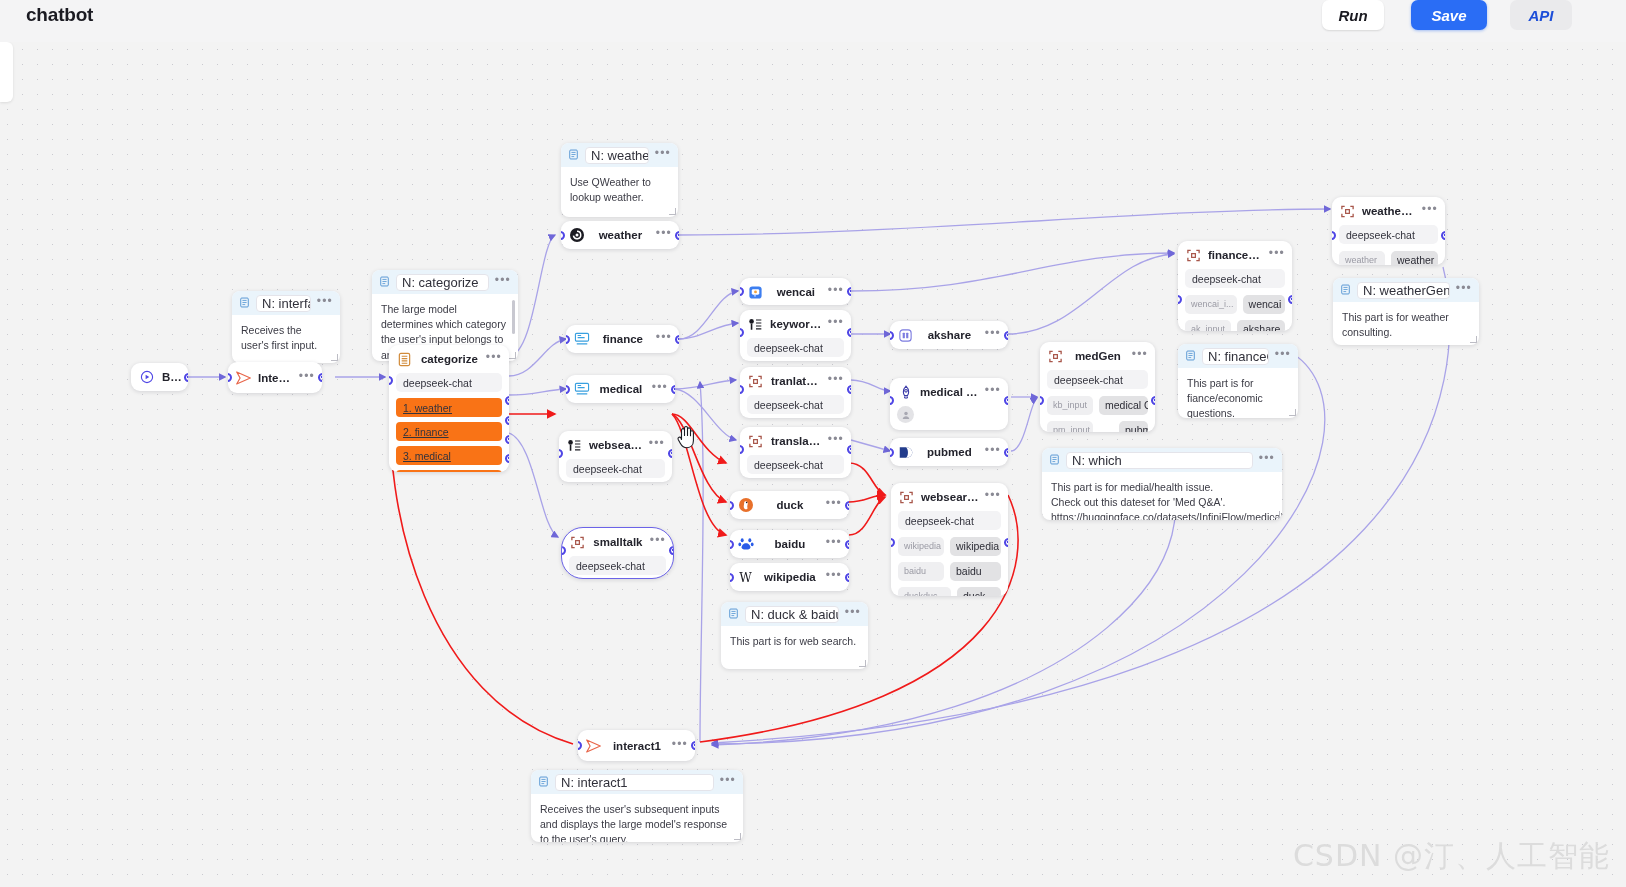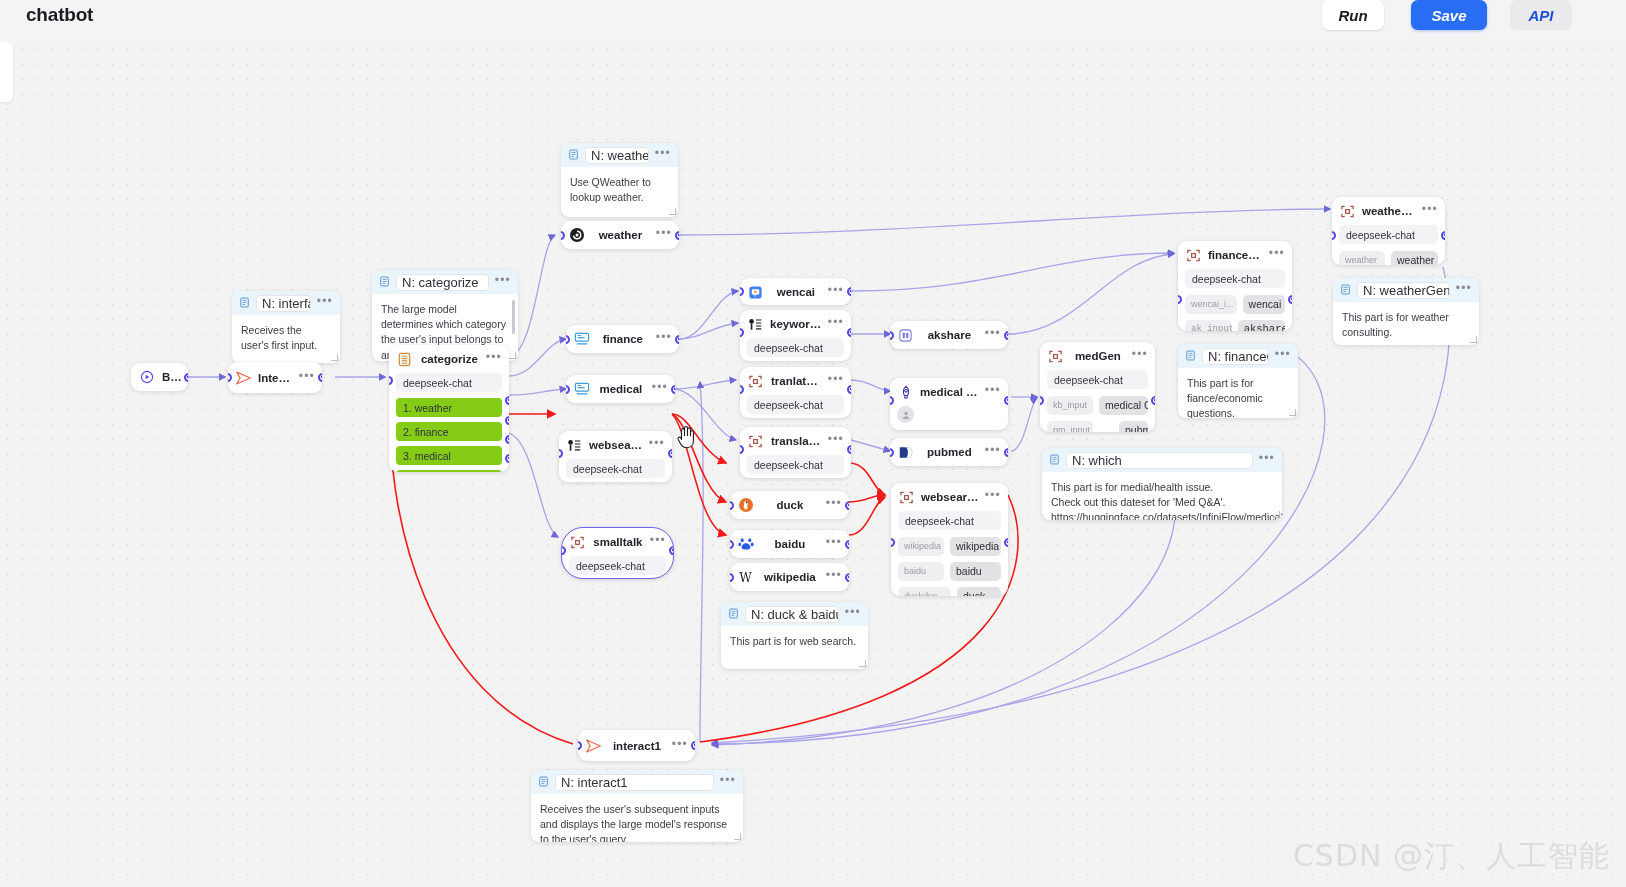--- a/index.html
+++ b/index.html
@@ -94,21 +94,21 @@
             display: flex; align-items: center; padding: 0 6px;
             font-size: 9px; color: #9a9aa4; min-width: 46px;
             white-space: nowrap; overflow: hidden; }
   .kv-val { background: #e2e2e4; border-radius: 5px; height: 19px; flex: 1 1 auto;
             display: flex; align-items: center; padding: 0 6px;
             font-size: 10.5px; color: #2d2d36; white-space: nowrap; overflow: hidden; }
   .cat-item {
     height: 19px; margin: 0 7px 5px 7px;
     display: flex; align-items: center; padding: 0 7px;
     font-size: 10.5px; color: #33333d;
-    background: #84cc16; border-radius: 4px;
+    background: #f97316; border-radius: 4px; text-decoration: underline;
   }
   .avatar-chip { margin: 0 7px 6px 7px; width: 17px; height: 17px; border-radius: 50%;
                  background: #e3e3e6; display: flex; align-items: center;
                  justify-content: center; }
 
   
   .port {
     position: absolute; width: 9px; height: 9px; border-radius: 50%;
     background: #ffffff; border: 2.5px solid #4f46e5; z-index: 20;
   }
@@ -735,21 +735,21 @@
             </svg>
         </span>
         <span class="node-title">financeGen</span>
         <span class="dots">•••</span>
       </div>
       <div class="node-row">deepseek-chat</div>
       <div class="node-row kv" style="margin:0 7px 5px 7px;">
         <span class="kv-key">wencai_i...</span>
         <span class="kv-val">wencai</span>
       </div>
-      <div class="node-row kv" style="margin:0 7px 5px 7px;font-family:Liberation Mono, monospace;">
+      <div class="node-row kv" style="margin:0 7px 5px 7px;">
         <span class="kv-key">ak_input</span>
         <span class="kv-val">akshare</span>
       </div>
       <div class="port" style="left:-5px; top:54px;"></div>
       <div class="port" style="right:-5px; top:54px;"></div>
     </div>
 
     <div class="node" style="left:1332px; top:155px; width:113px; height:68px;">
       <div class="node-head">
         <span class="node-icon">

